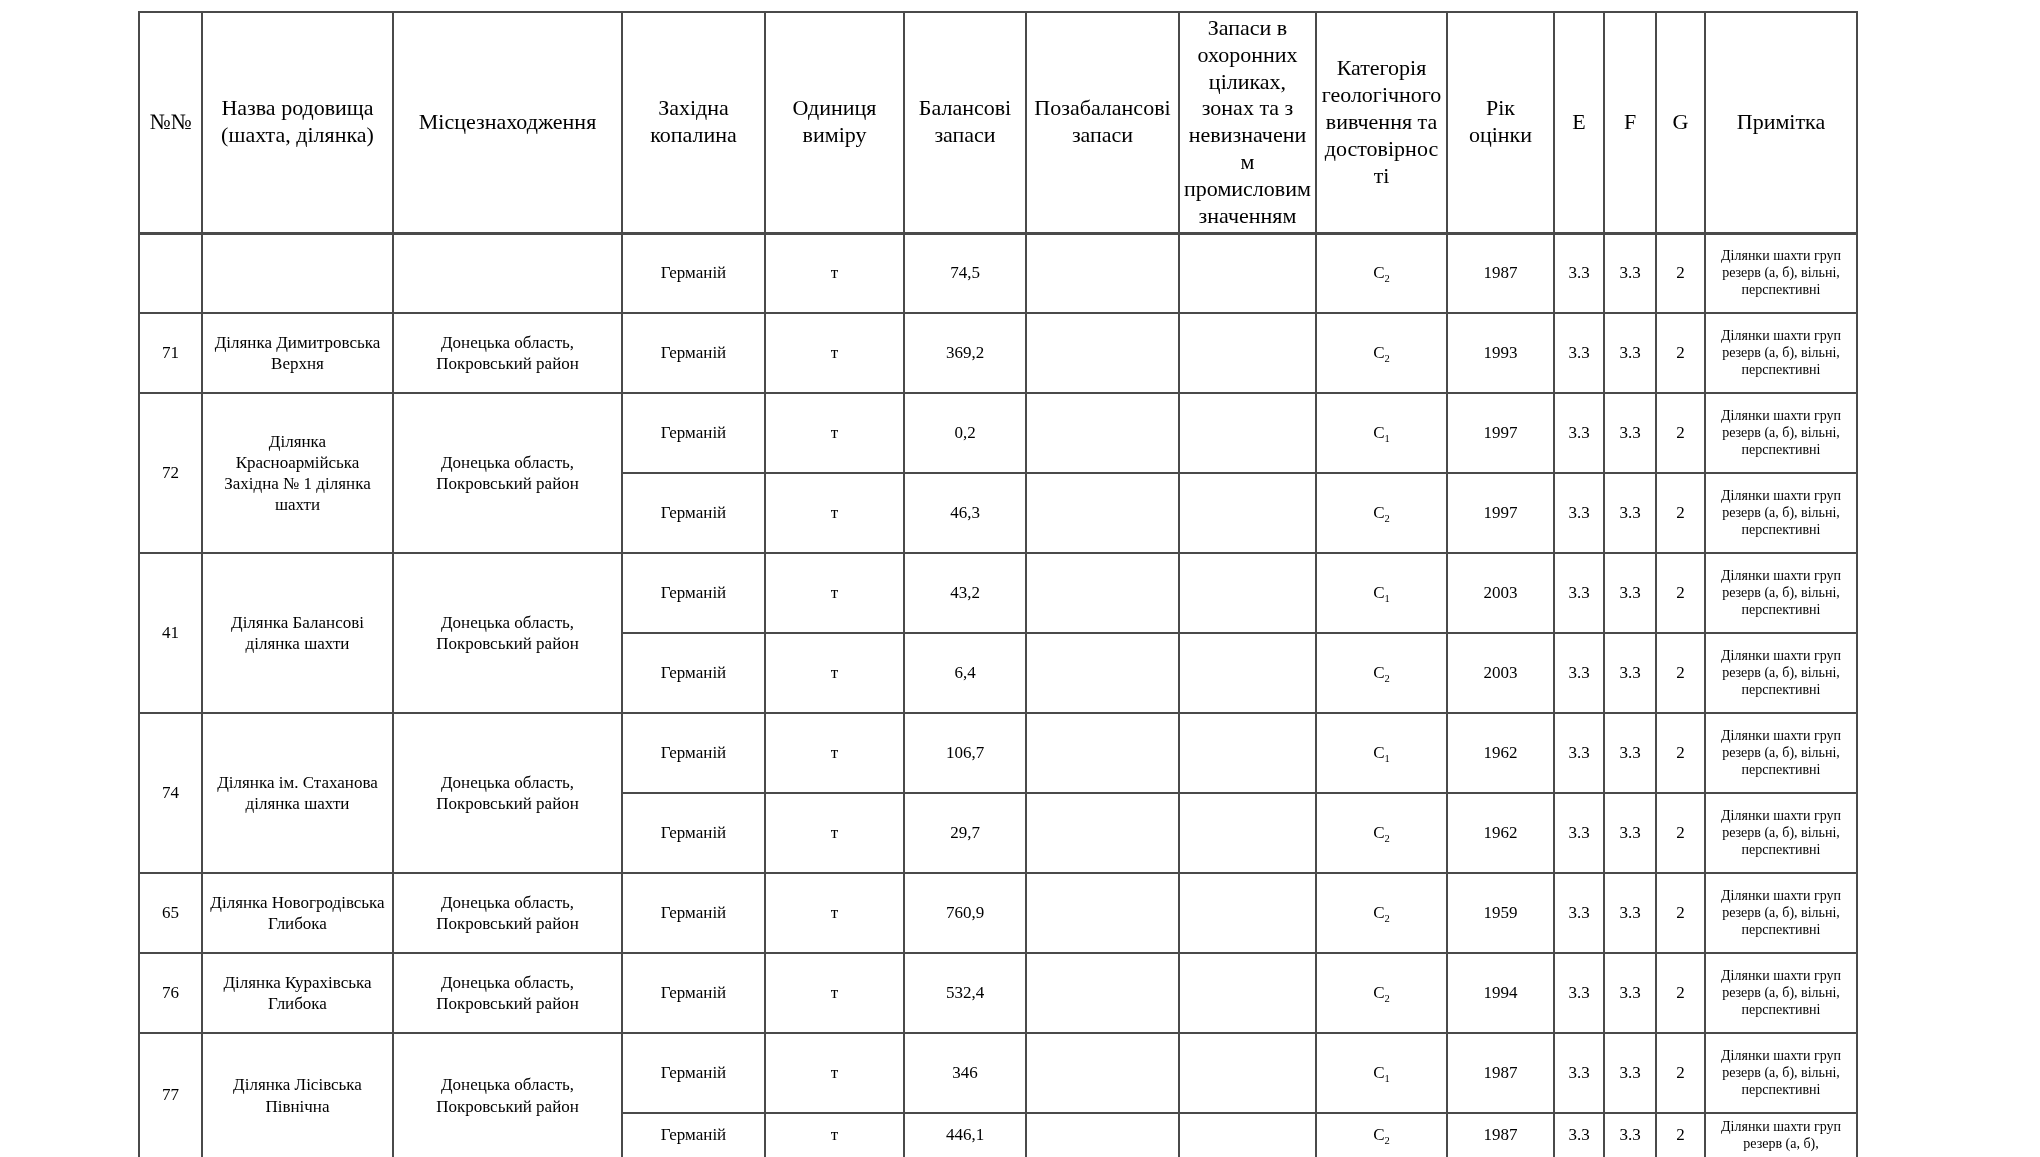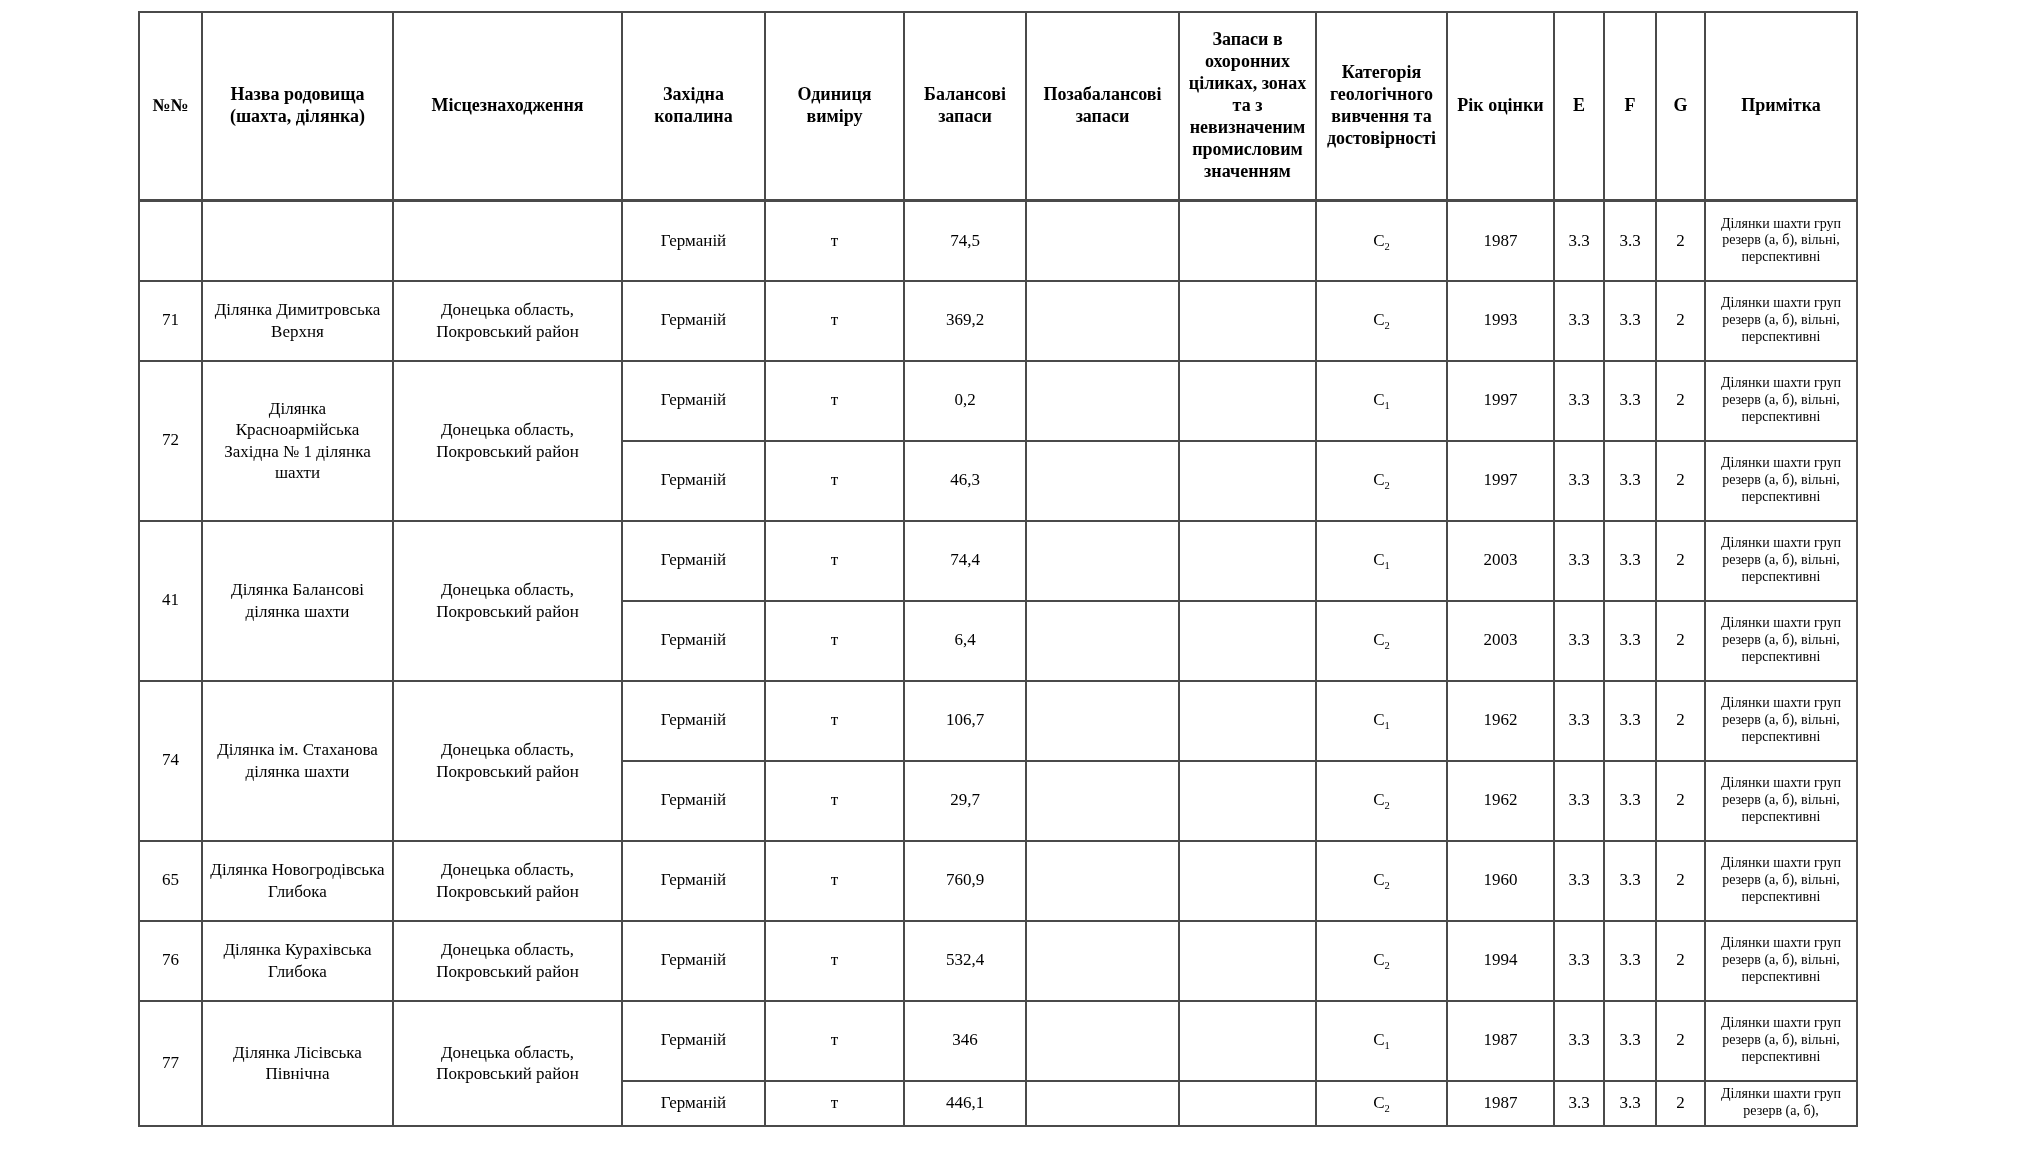--- a/index.html
+++ b/index.html
@@ -25,22 +25,22 @@
   }
   th, td {
     border: 2px solid #4a4a4a;
     text-align: center;
     vertical-align: middle;
     padding: 2px 4px;
     overflow: hidden;
     word-wrap: break-word;
   }
   thead th {
-    font-weight: bold;
-    font-size: 18px;
+    font-weight: normal;
+    font-size: 22px;
     line-height: 1.22;
     height: 182px;
     border-bottom-width: 3px;
   }
   tbody td {
     font-size: 17px;
     line-height: 1.2;
   }
   tr.sub { height: 80px; }
   tr.sub-last { height: 45px; }
@@ -157,21 +157,21 @@
         <td class="efg">2</td>
         <td class="c-note">Ділянки шахти груп резерв (а, б), вільні, перспективні</td>
       </tr>
 
       <tr class="sub">
         <td class="c-num" rowspan="2">41</td>
         <td class="c-name" rowspan="2">Ділянка Балансові ділянка шахти</td>
         <td class="c-loc" rowspan="2">Донецька область, Покровський район</td>
         <td>Германій</td>
         <td>т</td>
-        <td>74,4</td>
+        <td>43,2</td>
         <td></td>
         <td></td>
         <td class="c-cat"><span>С</span><sub>1</sub></td>
         <td>2003</td>
         <td class="efg">3.3</td>
         <td class="efg">3.3</td>
         <td class="efg">2</td>
         <td class="c-note">Ділянки шахти груп резерв (а, б), вільні, перспективні</td>
       </tr>
       <tr class="sub">
@@ -221,21 +221,21 @@
       <tr class="sub">
         <td class="c-num">65</td>
         <td class="c-name">Ділянка Новогродівська Глибока</td>
         <td class="c-loc">Донецька область, Покровський район</td>
         <td>Германій</td>
         <td>т</td>
         <td>760,9</td>
         <td></td>
         <td></td>
         <td class="c-cat"><span>С</span><sub>2</sub></td>
-        <td>1960</td>
+        <td>1959</td>
         <td class="efg">3.3</td>
         <td class="efg">3.3</td>
         <td class="efg">2</td>
         <td class="c-note">Ділянки шахти груп резерв (а, б), вільні, перспективні</td>
       </tr>
 
       <tr class="sub">
         <td class="c-num">76</td>
         <td class="c-name">Ділянка Курахівська Глибока</td>
         <td class="c-loc">Донецька область, Покровський район</td>

